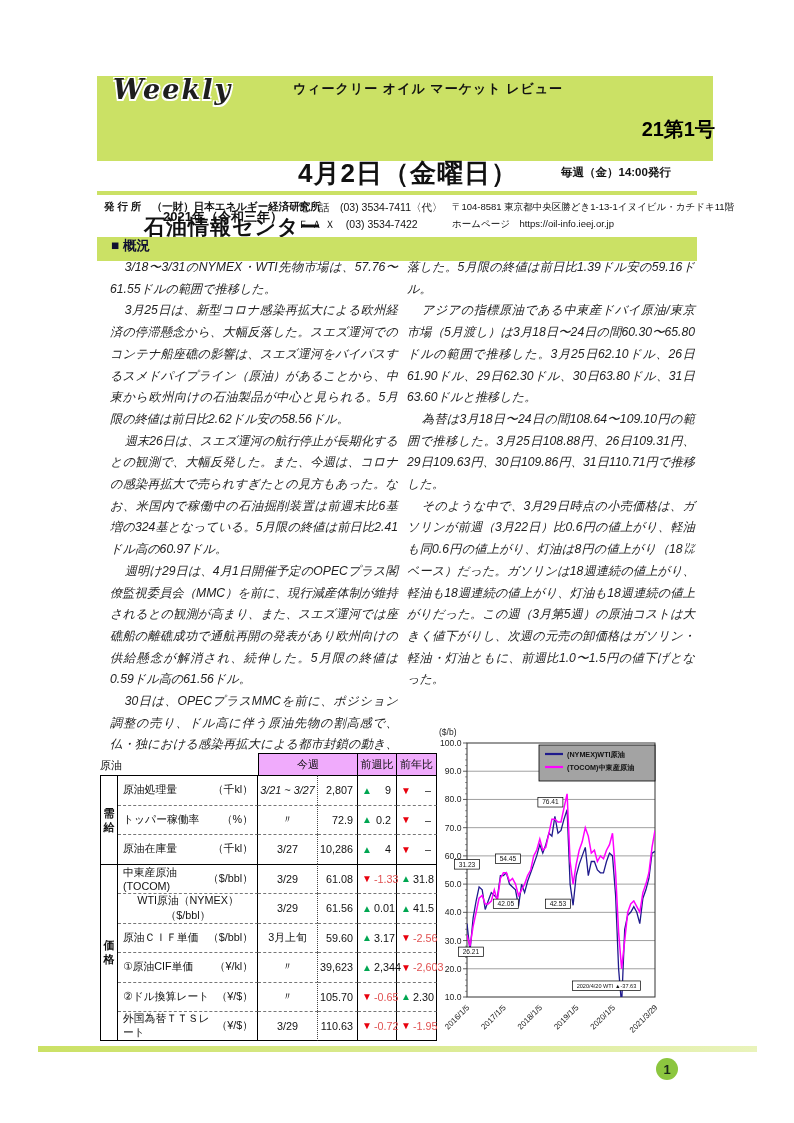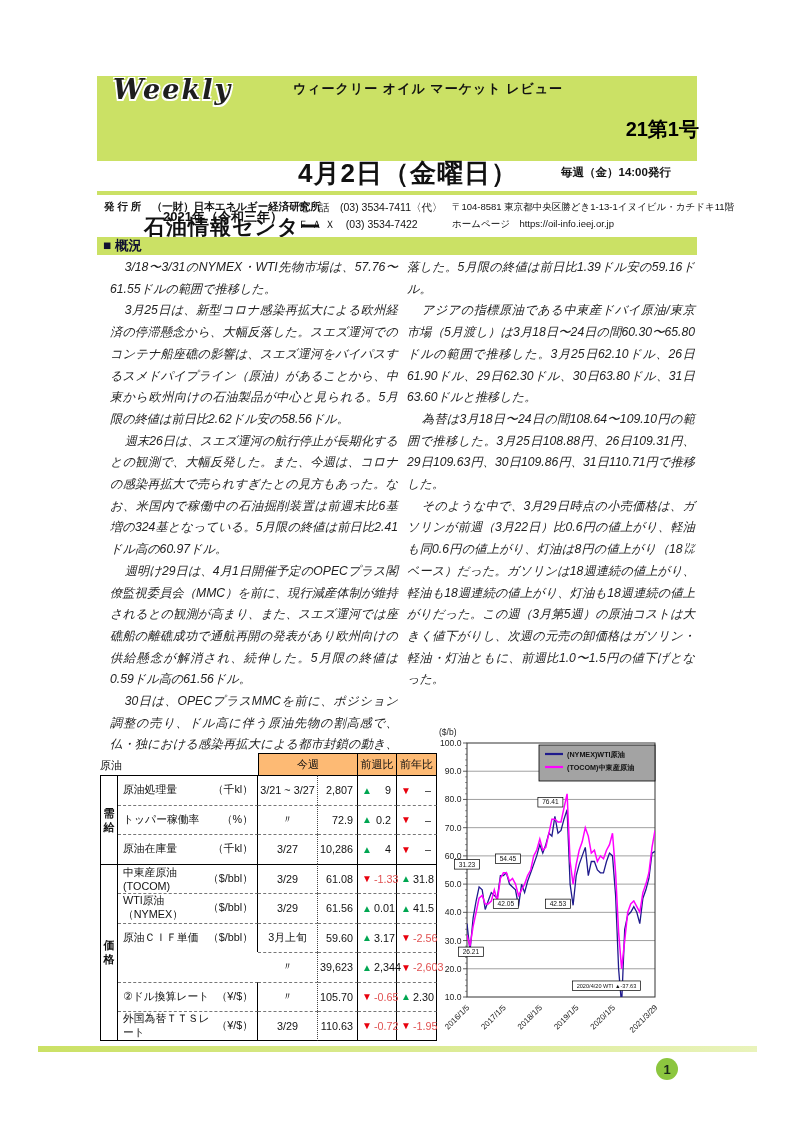--- a/index.html
+++ b/index.html
@@ -1,20 +1,20 @@
 <!DOCTYPE html>
 <html><head>
 <meta charset="utf-8">
 <style>
   html,body{margin:0;padding:0;background:#e9e9e9;}
   .page{position:relative;width:794px;height:1123px;background:#fff;overflow:hidden;
         font-family:"Liberation Sans","DejaVu Sans",sans-serif;color:#111;}
 
   
-  .banner{position:absolute;left:97px;top:76px;width:600px;height:85px;background:#cbe165;}
+  .banner{position:absolute;left:97px;top:76px;width:600px;height:85px;background:#cbe165;padding-left:16px;}
   .script{font-family:"DejaVu Serif",serif;font-style:italic;font-weight:bold;color:#1e1e1e;
           text-shadow:-1.5px -1.5px 0 #fff,1.5px -1.5px 0 #fff,-1.5px 1.5px 0 #fff,1.5px 1.5px 0 #fff;}
   .t-weekly{position:absolute;left:16px;top:-2px;font-size:27px;letter-spacing:2px;}
   .t-kana{position:absolute;left:196px;top:4px;font-size:13px;font-weight:bold;letter-spacing:1px;}
   .t-omr{position:absolute;left:50px;top:24px;font-size:41px;letter-spacing:1px;white-space:nowrap;}
   .t-issue{position:absolute;right:-2px;top:40px;font-size:20px;font-weight:bold;color:#000;}
 
   .d-era{position:absolute;left:163px;top:171px;font-size:13px;font-weight:bold;margin-top:37px;}
   .d-main{position:absolute;left:298px;top:156px;font-size:26px;font-weight:bold;letter-spacing:1px;}
   .d-pub{position:absolute;left:561px;top:165px;font-size:11.5px;font-weight:bold;}
@@ -22,35 +22,35 @@
 
   
   .pub1{position:absolute;left:104px;top:200px;font-size:10.5px;font-weight:bold;white-space:nowrap;}
   .pub2{position:absolute;left:144px;top:213px;font-size:21px;font-weight:bold;letter-spacing:1px;}
   .tel{position:absolute;left:298px;top:201px;font-size:10.5px;white-space:nowrap;}
   .fax{position:absolute;left:298px;top:218px;font-size:10.5px;white-space:nowrap;}
   .addr{position:absolute;left:452px;top:201px;font-size:9.5px;white-space:nowrap;}
   .home{position:absolute;left:452px;top:218px;font-size:9.5px;white-space:nowrap;}
 
   
-  .band{position:absolute;left:97px;top:237px;width:600px;height:18px;background:#cbe165;
-        font-size:13.5px;font-weight:bold;color:#101030;line-height:18px;padding-left:6px;box-sizing:border-box;}
+  .band{position:absolute;left:97px;top:237px;width:600px;height:24px;background:#cbe165;
+        font-size:13.5px;font-weight:bold;color:#101030;line-height:18px;padding-left:14px;box-sizing:border-box;}
 
   
   .col{position:absolute;top:257px;width:288px;font-size:12.2px;line-height:21.7px;text-align:justify;color:#222;}
   .col.left{left:110px;} .col.right{left:407px;}
   .para{margin:0;text-indent:1.2em;font-style:italic;} .para.noindent{text-indent:0;}
 
   
   .tbl{position:absolute;left:100px;top:753px;display:grid;
        grid-template-columns:18px 140px 60px 40px 39px 40px;
        grid-template-rows:22px repeat(9,29.5px);font-size:10.8px;background:#fff;}
   .tbl div{box-sizing:border-box;display:flex;align-items:center;}
   .th-label{align-items:flex-end !important;padding-bottom:2px;font-size:11px;}
-  .th-box{justify-content:center;font-size:11px;background:#fdba74;}
+  .th-box{justify-content:center;font-size:11px;background:#f0abfc;}
   .cell-label{justify-content:space-between;padding:0 4px 0 5px;}
   .cell-date{justify-content:center;}
   .cell-val{justify-content:flex-end;padding-right:4px;}
   .cell-chg{justify-content:space-between;padding:0 5px 0 4px;}
   .grp{flex-direction:column;justify-content:center;font-weight:bold;font-size:11px;line-height:14px;}
   .tri-up{color:#00a651;font-size:10px;margin-right:2px;}
   .tri-dn{color:#e8000d;font-size:10px;margin-right:2px;}
   .neg{color:#e05252;}
 
   
@@ -122,21 +122,21 @@
         <span>給</span>
       </div>
       <div class="grp" style="grid-area: 5 / 1 / 11; border-width: 1px 1px 1.5px 1.5px; border-style: solid; border-color: rgb(0, 0, 0);">
         <span>価</span>
         <span>格</span>
       </div>
       <div class="cell-label" style="grid-area: 2 / 2; border-top: 1.5px solid rgb(0, 0, 0); border-right: 1px solid rgb(0, 0, 0);">
         <span>原油処理量</span>
         <span>（千kl）</span>
       </div>
-      <div class="cell-date" style="grid-area: 2 / 3; border-top: 1.5px solid rgb(0, 0, 0); border-right: 1px dotted rgb(68, 68, 68);">3/21 ~ 3/27</div>
+      <div class="cell-date" style="grid-area: 2 / 3; border-top: 1.5px solid rgb(0, 0, 0); border-right: 1px dotted rgb(68, 68, 68); font-style: italic;">3/21 ~ 3/27</div>
       <div class="cell-val" style="grid-area: 2 / 4; border-top: 1.5px solid rgb(0, 0, 0); border-right: 1px solid rgb(0, 0, 0);">2,807</div>
       <div class="cell-chg" style="grid-area: 2 / 5; border-top: 1.5px solid rgb(0, 0, 0); border-right: 1px solid rgb(0, 0, 0);">
         <span class="tri-up">▲</span>
         <span>9</span>
       </div>
       <div class="cell-chg" style="grid-area: 2 / 6; border-top: 1.5px solid rgb(0, 0, 0); border-right: 1.5px solid rgb(0, 0, 0);">
         <span class="tri-dn">▼</span>
         <span>–</span>
       </div>
       <div class="cell-label" style="grid-area: 3 / 2; border-top: 1px dashed rgb(119, 119, 119); border-right: 1px solid rgb(0, 0, 0);">
@@ -174,21 +174,21 @@
       <div class="cell-date" style="grid-area: 5 / 3; border-top: 1px solid rgb(0, 0, 0); border-right: 1px dotted rgb(68, 68, 68);">3/29</div>
       <div class="cell-val" style="grid-area: 5 / 4; border-top: 1px solid rgb(0, 0, 0); border-right: 1px solid rgb(0, 0, 0);">61.08</div>
       <div class="cell-chg" style="grid-area: 5 / 5; border-top: 1px solid rgb(0, 0, 0); border-right: 1px solid rgb(0, 0, 0);">
         <span class="tri-dn">▼</span>
         <span class="neg">-1.33</span>
       </div>
       <div class="cell-chg" style="grid-area: 5 / 6; border-top: 1px solid rgb(0, 0, 0); border-right: 1.5px solid rgb(0, 0, 0);">
         <span class="tri-up">▲</span>
         <span>31.8</span>
       </div>
-      <div class="cell-label" style="grid-area: 6 / 2; border-top: 1px dashed rgb(119, 119, 119); border-right: 1px solid rgb(0, 0, 0);">
+      <div class="cell-label" style="grid-area: 6 / 2; border-top: 1px dashed rgb(119, 119, 119); border-right: 1px solid rgb(0, 0, 0); flex-direction: column;">
         <span>WTI原油（NYMEX）</span>
         <span>（$/bbl）</span>
       </div>
       <div class="cell-date" style="grid-area: 6 / 3; border-top: 1px dashed rgb(119, 119, 119); border-right: 1px dotted rgb(68, 68, 68);">3/29</div>
       <div class="cell-val" style="grid-area: 6 / 4; border-top: 1px dashed rgb(119, 119, 119); border-right: 1px solid rgb(0, 0, 0);">61.56</div>
       <div class="cell-chg" style="grid-area: 6 / 5; border-top: 1px dashed rgb(119, 119, 119); border-right: 1px solid rgb(0, 0, 0);">
         <span class="tri-up">▲</span>
         <span>0.01</span>
       </div>
       <div class="cell-chg" style="grid-area: 6 / 6; border-top: 1px dashed rgb(119, 119, 119); border-right: 1.5px solid rgb(0, 0, 0);">
@@ -201,20 +201,24 @@
       </div>
       <div class="cell-date" style="grid-area: 7 / 3; border-top: 1px dashed rgb(119, 119, 119); border-right: 1px dotted rgb(68, 68, 68);">3月上旬</div>
       <div class="cell-val" style="grid-area: 7 / 4; border-top: 1px dashed rgb(119, 119, 119); border-right: 1px solid rgb(0, 0, 0);">59.60</div>
       <div class="cell-chg" style="grid-area: 7 / 5; border-top: 1px dashed rgb(119, 119, 119); border-right: 1px solid rgb(0, 0, 0);">
         <span class="tri-up">▲</span>
         <span>3.17</span>
       </div>
       <div class="cell-chg" style="grid-area: 7 / 6; border-top: 1px dashed rgb(119, 119, 119); border-right: 1.5px solid rgb(0, 0, 0);">
         <span class="tri-dn">▼</span>
         <span class="neg">-2.56</span>
+      </div>
+      <div class="cell-label" style="grid-area: 8 / 2; border-top: 1px dashed rgb(119, 119, 119); border-right: 1px solid rgb(0, 0, 0);">
+        <span>①原油CIF単価</span>
+        <span>（¥/kl）</span>
       </div>
       <div class="cell-date" style="grid-area: 8 / 3; border-top: 1px dashed rgb(119, 119, 119); border-right: 1px dotted rgb(68, 68, 68);">〃</div>
       <div class="cell-val" style="grid-area: 8 / 4; border-top: 1px dashed rgb(119, 119, 119); border-right: 1px solid rgb(0, 0, 0);">39,623</div>
       <div class="cell-chg" style="grid-area: 8 / 5; border-top: 1px dashed rgb(119, 119, 119); border-right: 1px solid rgb(0, 0, 0);">
         <span class="tri-up">▲</span>
         <span>2,344</span>
       </div>
       <div class="cell-chg" style="grid-area: 8 / 6; border-top: 1px dashed rgb(119, 119, 119); border-right: 1.5px solid rgb(0, 0, 0);">
         <span class="tri-dn">▼</span>
         <span class="neg">-2,603</span>

